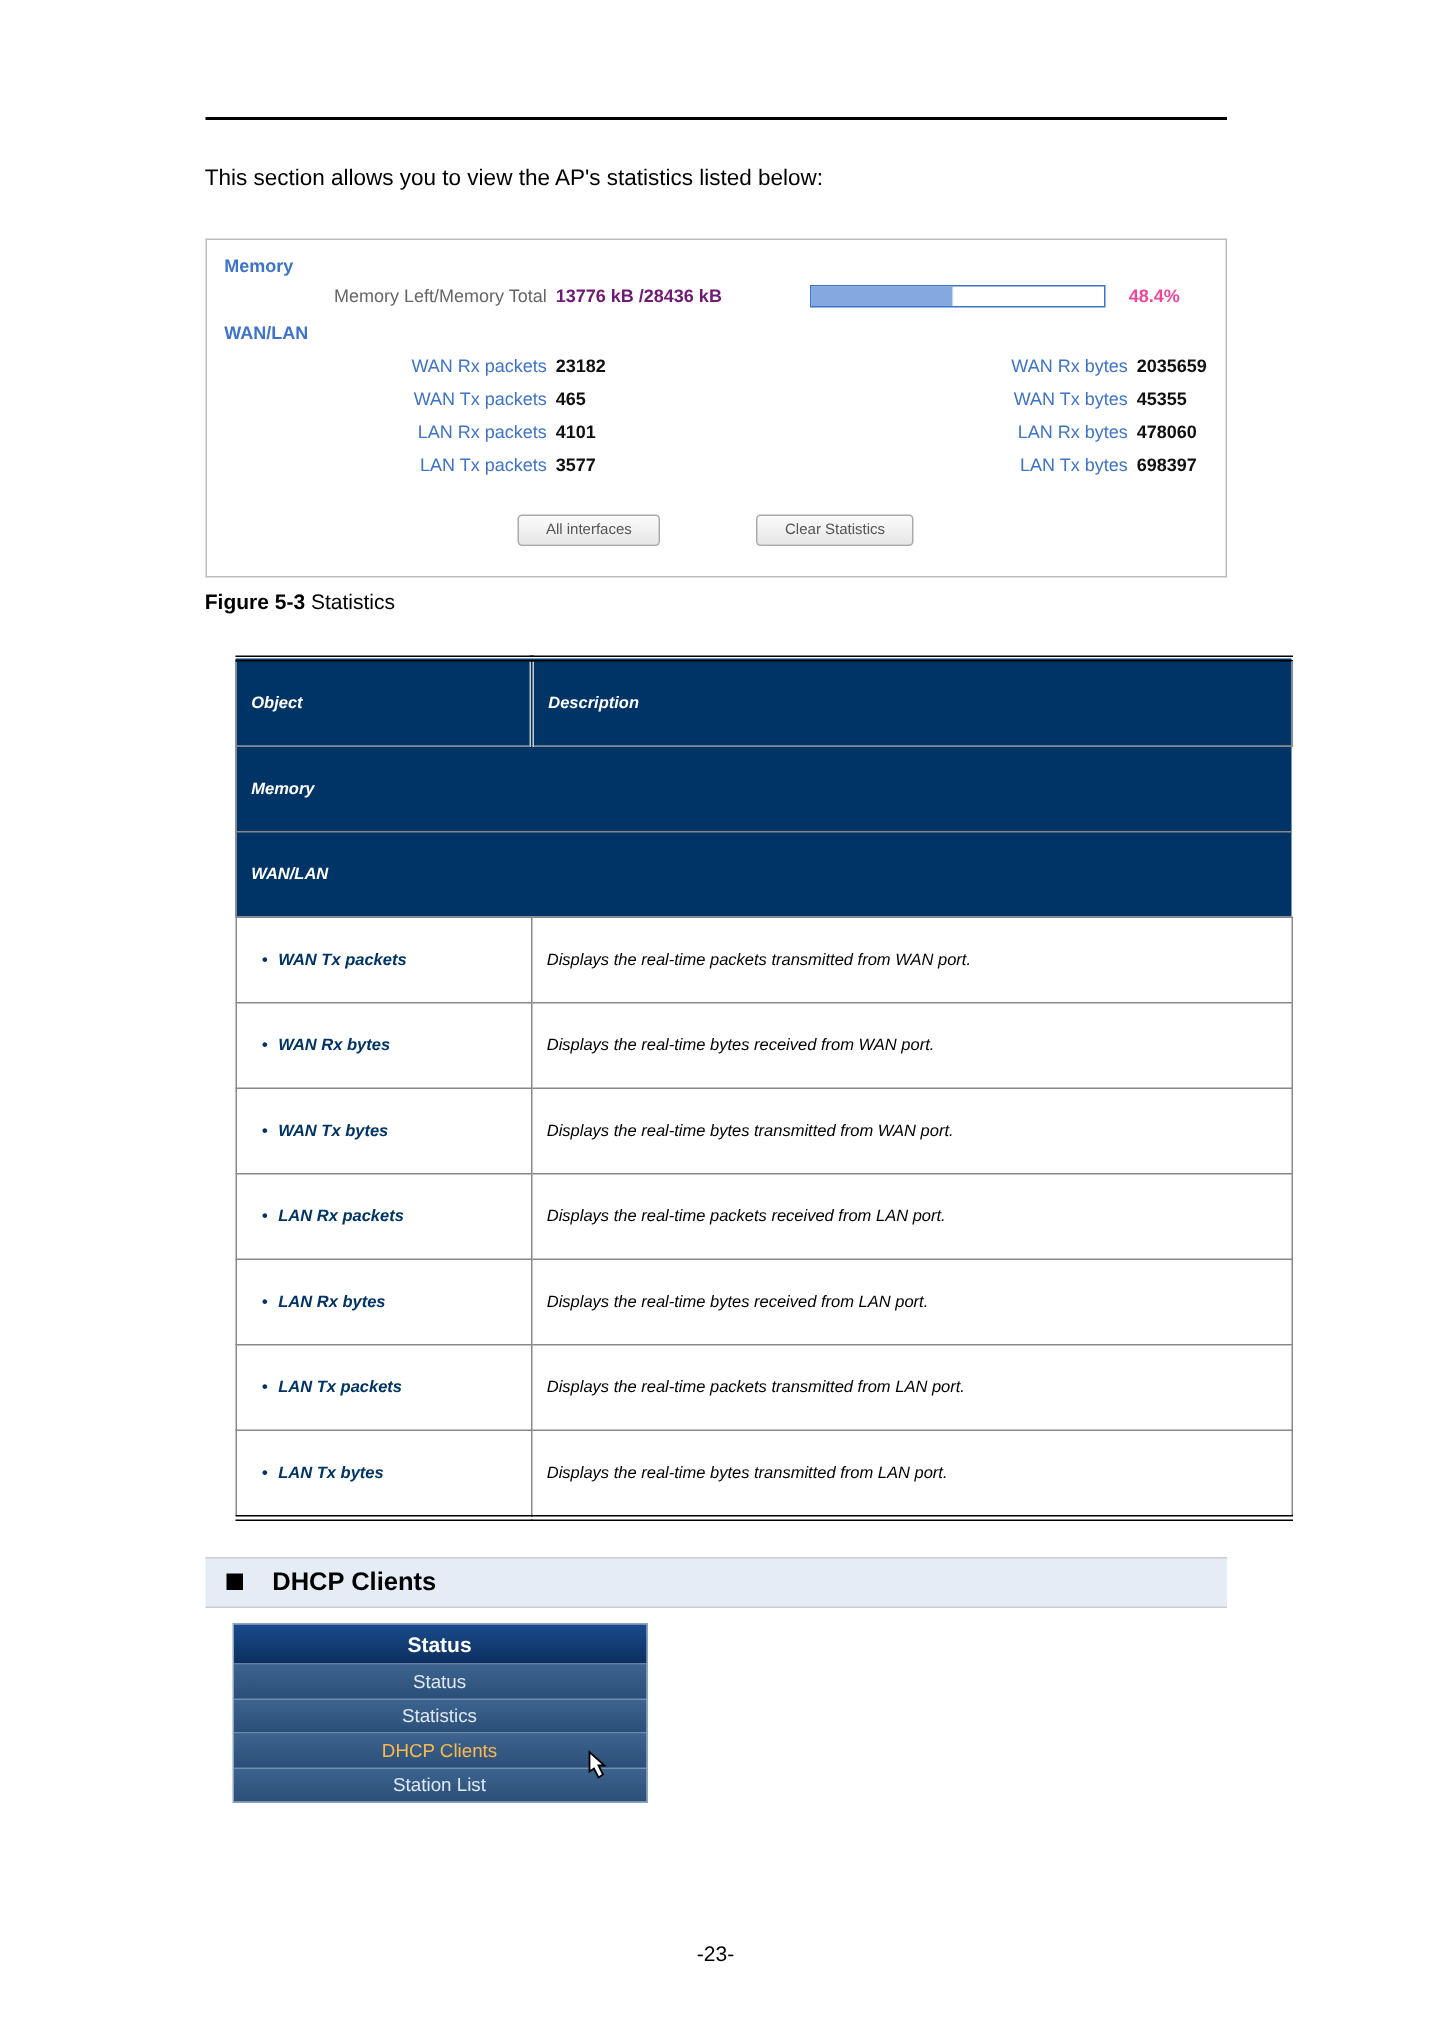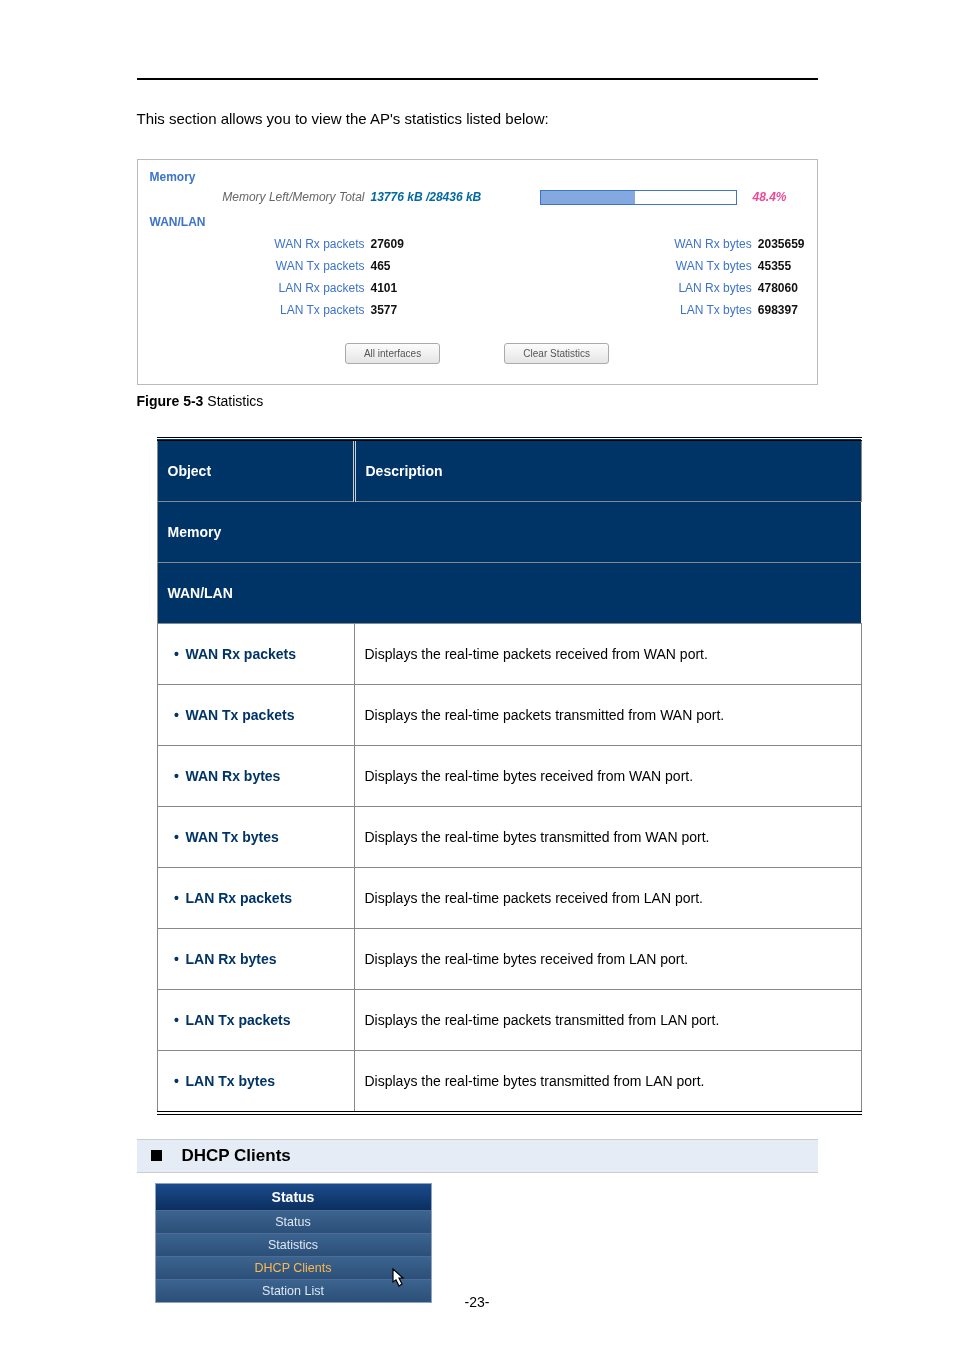--- a/index.html
+++ b/index.html
@@ -37,31 +37,30 @@
     font-weight: bold;
     font-size: 12px;
     padding: 6px 12px 2px 12px;
   }
   .memory-title { color: #3d73c9; }
   .wanlan-title { color: #3d73c9; }
   .memory-row {
     display: flex;
     align-items: center;
     padding: 4px 12px;
-    font-style: italic;
   }
   .mem-label {
     flex: 0 0 215px;
     text-align: right;
     color: #666;
     font-size: 12px;
     padding-right: 6px;
   }
   .mem-value {
-    color: #0369a1;
+    color: #701a75;
     font-weight: bold;
     font-size: 12px;
     flex: 0 0 150px;
   }
   .mem-bar-wrap {
     flex: 1;
     display: flex;
     align-items: center;
     justify-content: flex-end;
     padding-right: 18px;
@@ -135,24 +134,25 @@
   
   .obj-table {
     border-collapse: collapse;
     width: 705px;
     margin: 0 auto 24px 20px;
     border-top: 4px double #000;
     border-bottom: 4px double #000;
   }
   .obj-table th, .obj-table td {
     border: 1px solid #888;
-    font-size: 14px;
+    font-size: 11px;
     padding: 22px 10px;
     text-align: left;
     vertical-align: middle;
+    font-style: italic;
   }
   .obj-table th {
     background: #003366;
     color: #fff;
     font-weight: bold;
   }
   .obj-table th.obj-col { width: 175px; border-right: 3px double #ccc; }
   .obj-table .sect-row td {
     background: #003366;
     color: #fff;
@@ -253,21 +253,21 @@
           <div class="mem-bar-fill" id="mem-fill" style="width: 48.4%;"></div>
         </div>
         <div class="mem-percent">48.4%</div>
       </div>
     </div>
     <div class="stats-section-title wanlan-title">WAN/LAN</div>
     <div class="wanlan-grid">
       <div class="wanlan-col" id="wanlan-left">
           <div class="wanlan-row">
             <div class="wanlan-label">WAN Rx packets</div>
-            <div class="wanlan-value">27609</div>
+            <div class="wanlan-value">23182</div>
           </div>
           <div class="wanlan-row">
             <div class="wanlan-label">WAN Tx packets</div>
             <div class="wanlan-value">465</div>
           </div>
           <div class="wanlan-row">
             <div class="wanlan-label">LAN Rx packets</div>
             <div class="wanlan-value">4101</div>
           </div>
           <div class="wanlan-row">
@@ -310,24 +310,20 @@
         <th class="obj-col">Object</th>
         <th>Description</th>
       </tr>
     </thead>
     <tbody id="obj-tbody">
     <tr class="sect-row">
           <td colspan="2">Memory</td>
         </tr>
         <tr class="sect-row">
           <td colspan="2">WAN/LAN</td>
-        </tr>
-        <tr>
-          <td class="param-cell"><span class="bullet">•</span>WAN Rx packets</td>
-          <td>Displays the real-time packets received from WAN port.</td>
         </tr>
         <tr>
           <td class="param-cell"><span class="bullet">•</span>WAN Tx packets</td>
           <td>Displays the real-time packets transmitted from WAN port.</td>
         </tr>
         <tr>
           <td class="param-cell"><span class="bullet">•</span>WAN Rx bytes</td>
           <td>Displays the real-time bytes received from WAN port.</td>
         </tr>
         <tr>

